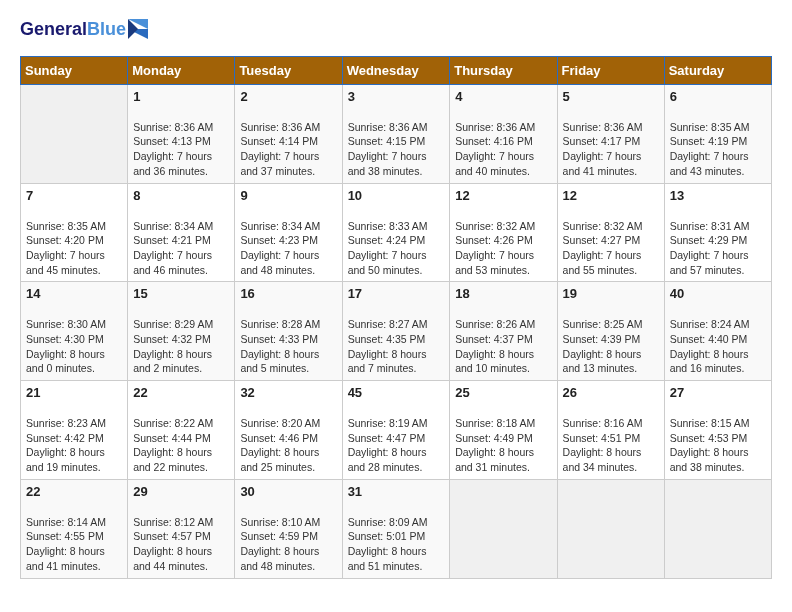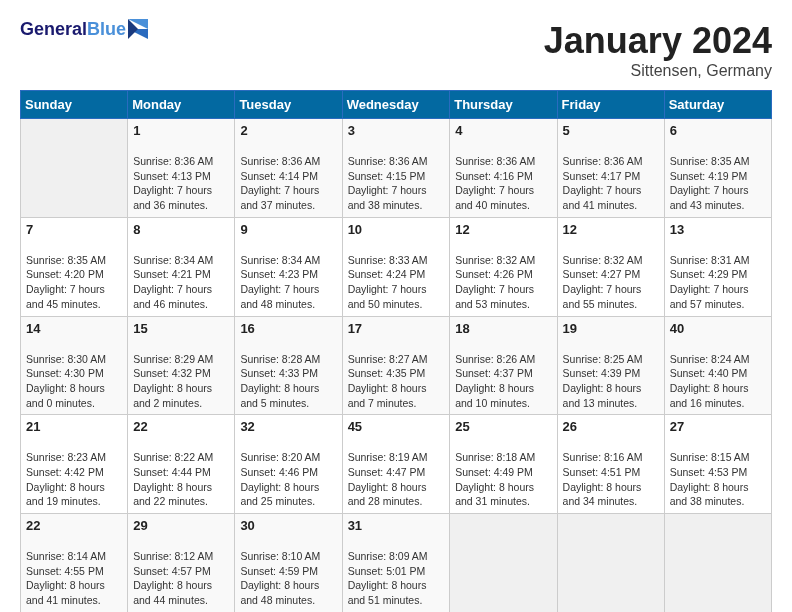--- a/index.html
+++ b/index.html
@@ -6,22 +6,22 @@
     body {
       font-family: Arial, sans-serif;
       background: #fff;
       width: 792px;
       min-height: 612px;
       padding: 20px;
     }
     .header {
       display: flex;
       justify-content: space-between;
-      align-items: flex-start;
-      margin-bottom: 10px;
+      align-items: center;
+      margin-bottom: 16px;
     }
     .logo {
       display: flex;
       align-items: center;
     }
     .logo-text {
       font-size: 18px;
       font-weight: bold;
       color: #1a1a6e;
       line-height: 1.1;
@@ -46,21 +46,21 @@
     .location {
       font-size: 16px;
       color: #444;
     }
     table {
       width: 100%;
       border-collapse: collapse;
       font-size: 11px;
     }
     thead th {
-      background-color: #0369a1;
+      background-color: #a16207;
       color: #fff;
       padding: 6px 4px;
       text-align: left;
       font-size: 13px;
       font-weight: bold;
       border: 1px solid #2a6bbf;
     }
     tbody td {
       border: 1px solid #ccc;
       vertical-align: top;
@@ -99,24 +99,20 @@
       <div style="display:flex;align-items:center;">
         <span class="logo-text">General<span>Blue</span></span>
         <svg class="logo-icon" viewBox="0 0 30 30" xmlns="http://www.w3.org/2000/svg">
           <polygon points="0,0 30,0 30,15" fill="#4a90d9"></polygon>
           <polygon points="0,15 30,15 30,30" fill="#2a6bbf"></polygon>
           <polygon points="0,0 0,30 15,15" fill="#1a3a7e"></polygon>
         </svg>
       </div>
     </div>
   </div>
-  <div class="title-block">
-    <div class="month-title">January 2024</div>
-    <div class="location">Sittensen, Germany</div>
-  </div>
 </div>
 
 <table>
   <thead>
     <tr id="header-row">
         <th>Sunday</th>
         <th>Monday</th>
         <th>Tuesday</th>
         <th>Wednesday</th>
         <th>Thursday</th>

